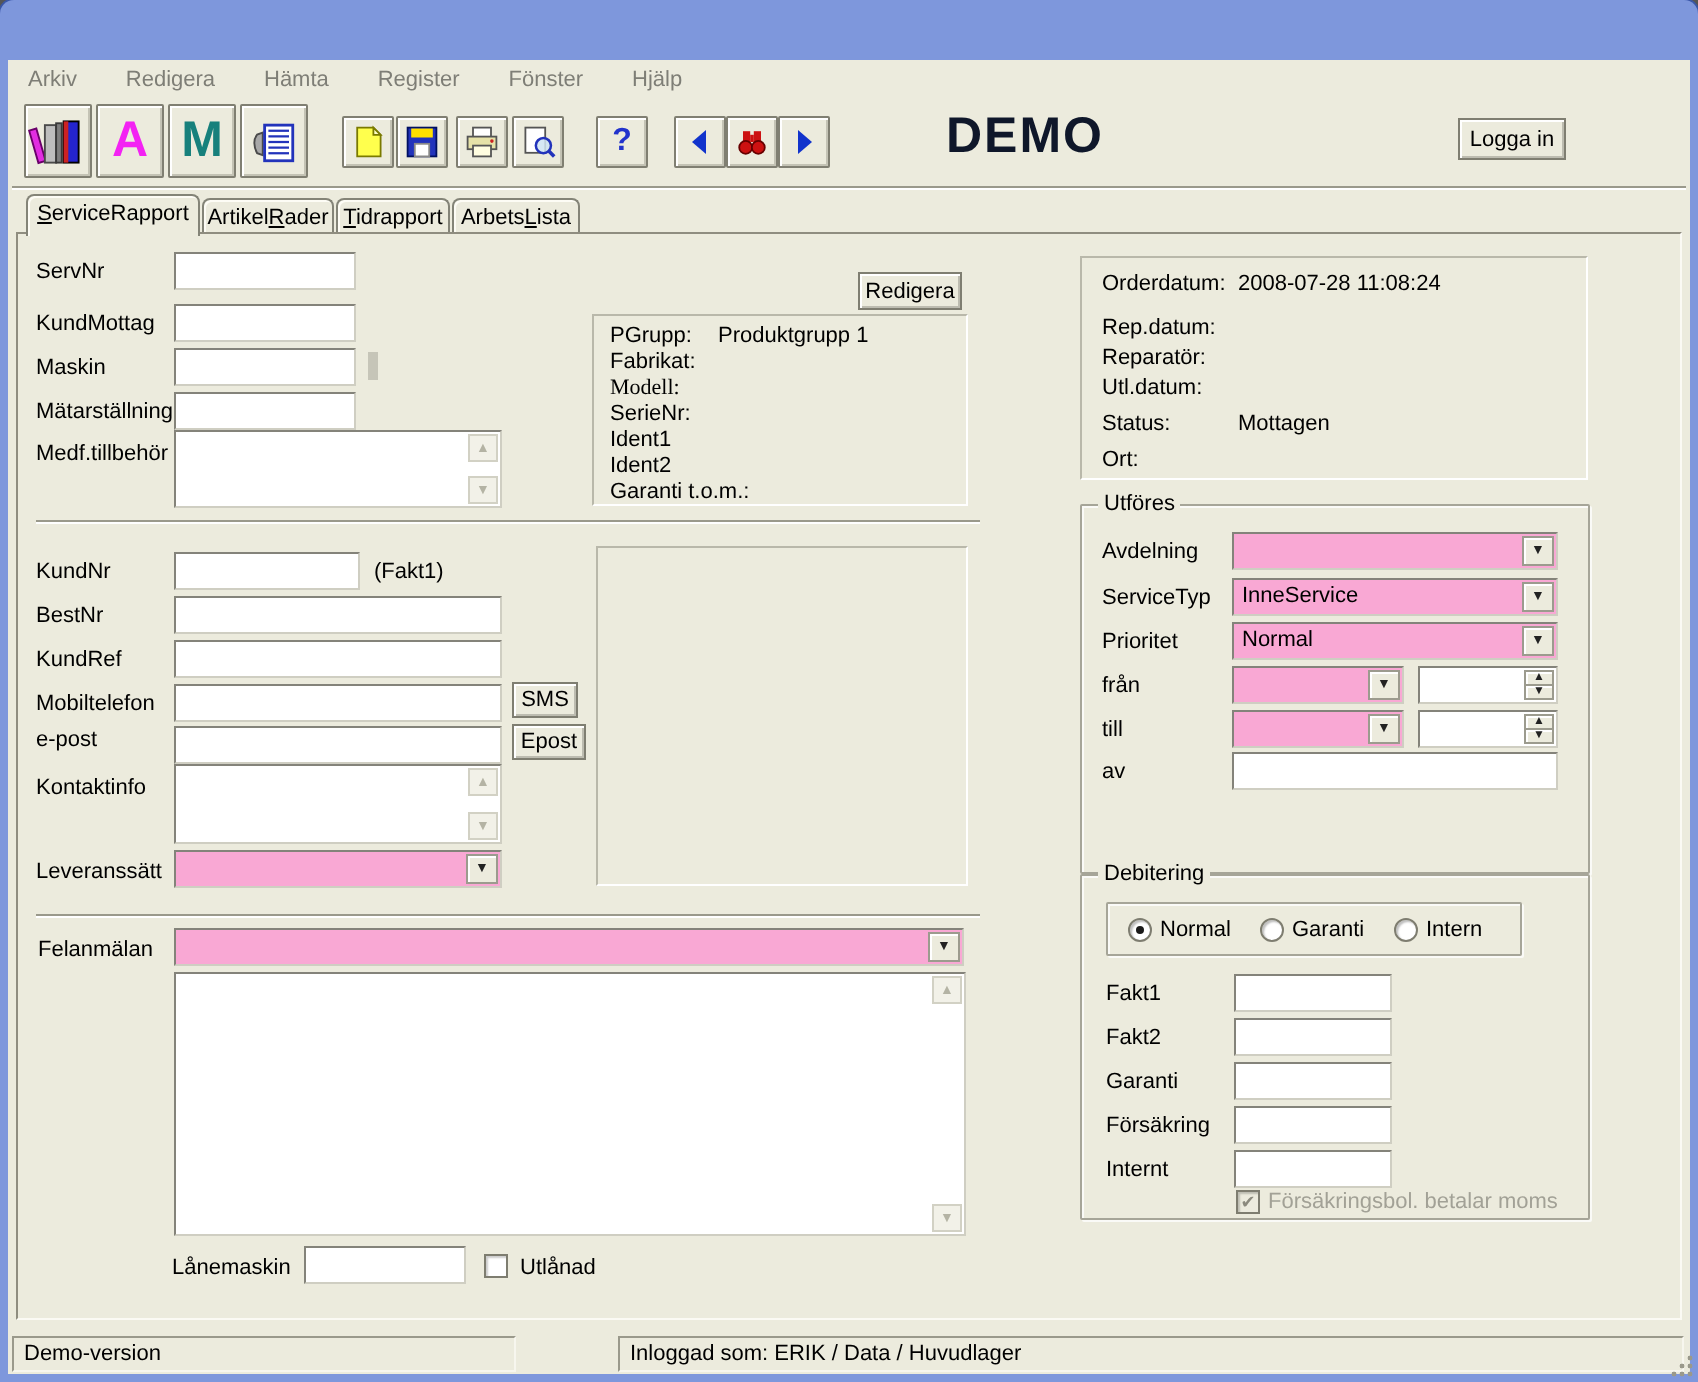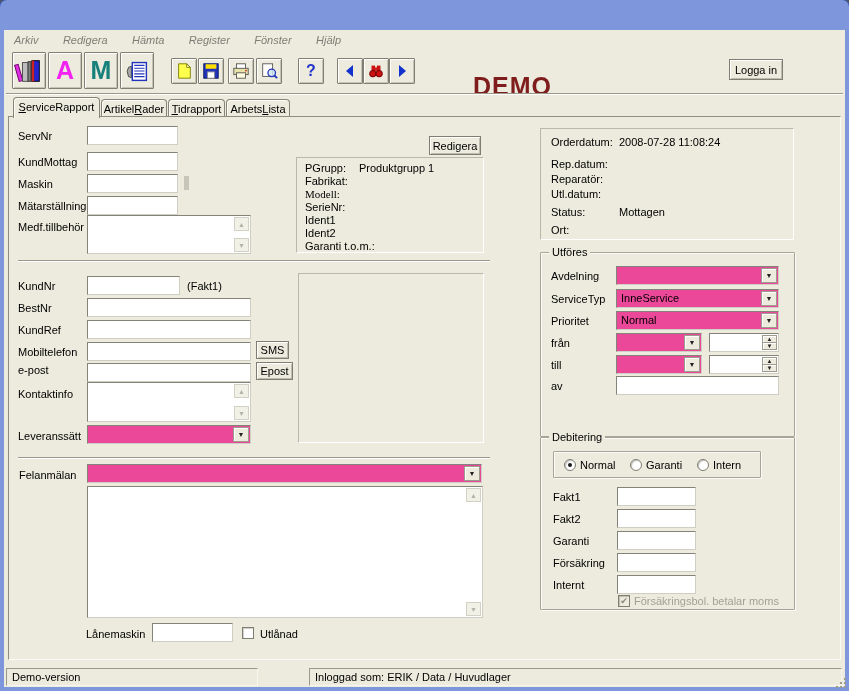--- a/index.html
+++ b/index.html
@@ -28,31 +28,31 @@
   .winbtn.blue{background:linear-gradient(180deg,#A7BCEE 0%,#7D97DF 45%,#6A84D2 100%);}
   .winbtn.red{background:linear-gradient(180deg,#E8A9A0 0%,#D2584A 50%,#C03D30 100%);}
   .glyph-min{width:9px;height:3px;background:#fff;margin-top:10px;}
   .glyph-max{width:10px;height:9px;border:1px solid #fff;border-top:3px solid #fff;}
   .glyph-x{color:#fff;font-size:13px;font-weight:bold;line-height:1;}
 
   .window-bg{left:4px;top:30px;width:841px;height:657px;background:var(--face);}
 
   
   .menubar{left:4px;top:30px;width:841px;height:19px;background:var(--face);}
-  .menu-item{display:inline-block;padding:3px 10px 2px 10px;font-size:11px;color:#7E7E76;font-style:italic;}
+  .menu-item{display:inline-block;padding:3px 10px 2px 10px;font-size:11px;color:#7E7E76;}
 
   
   .toolbtn{background:var(--face);border:1px solid #807F72;border-radius:1px;
     box-shadow:inset 1px 1px 0 #fff, inset -1px -1px 0 #C4C3B5;
     display:flex;align-items:center;justify-content:center;cursor:default;}
   .big{top:52px;width:34px;height:37px;}
   .small{top:58px;width:26px;height:26px;}
   .letterA{color:#F322F3;font-size:25px;font-weight:bold;line-height:1;}
   .letterM{color:#17807C;font-size:25px;font-weight:bold;line-height:1;}
-  .demo{font-size:25px;font-weight:bold;color:#7f1d1d;letter-spacing:1px;margin-top:18px;}
+  .demo{font-size:25px;font-weight:bold;color:#0f172a;letter-spacing:1px;}
   .btn{background:var(--face);border:1px solid #7F7E71;
     box-shadow:inset 1px 1px 0 #fff, inset -1px -1px 0 #BDBCB0;
     font-size:11px;color:#000;display:flex;align-items:center;justify-content:center;}
   .etched{border-top:1px solid #9A998B;border-bottom:1px solid #FFF;}
 
   
   .tab{font-size:11px;color:#000;text-align:center;background:var(--face);
     border:1px solid #848478;border-bottom:none;border-radius:4px 4px 0 0;
     box-shadow:inset 1px 1px 0 #FDFCF5;padding-top:3px;}
   .tab .key{text-decoration:underline;}
@@ -68,21 +68,21 @@
     font-size:11px;padding:2px 3px;color:#000;outline:none;}
   .panelbox{background:var(--face);border:1px solid;border-color:#B9B8AA #FFF #FFF #B9B8AA;}
   .whitebox{background:#fff;border:1px solid;border-color:#84837A #CFCEC2 #CFCEC2 #84837A;}
 
   .group{border:1px solid #A6A598;border-radius:1px;
     box-shadow:inset 1px 1px 0 rgba(255,255,255,.75), 1px 1px 0 rgba(255,255,255,.75);}
   .group-title{position:absolute;top:-7px;left:8px;background:var(--face);
     padding:0 3px;font-size:11px;color:#000;line-height:13px;}
 
   
-  .combo{background:#ec4899;border:1px solid;border-color:#84837A #CFCEC2 #CFCEC2 #84837A;}
+  .combo{background:#f9a8d4;border:1px solid;border-color:#84837A #CFCEC2 #CFCEC2 #84837A;}
   .combo-text{position:absolute;left:4px;top:2px;font-size:11px;color:#000;white-space:nowrap;}
   .drop-btn{position:absolute;right:1px;top:1px;bottom:1px;width:16px;background:var(--face);
     border:1px solid #9C9B8E;box-shadow:inset 1px 1px 0 #fff;
     display:flex;align-items:center;justify-content:center;}
   .drop-btn::after{content:"▼";font-size:7px;color:#222;}
 
   
   .spin{background:#fff;border:1px solid;border-color:#84837A #CFCEC2 #CFCEC2 #84837A;}
   .spin-up,.spin-dn{position:absolute;right:1px;width:15px;height:50%;background:var(--face);
     border:1px solid #9C9B8E;box-shadow:inset 1px 1px 0 #fff;

